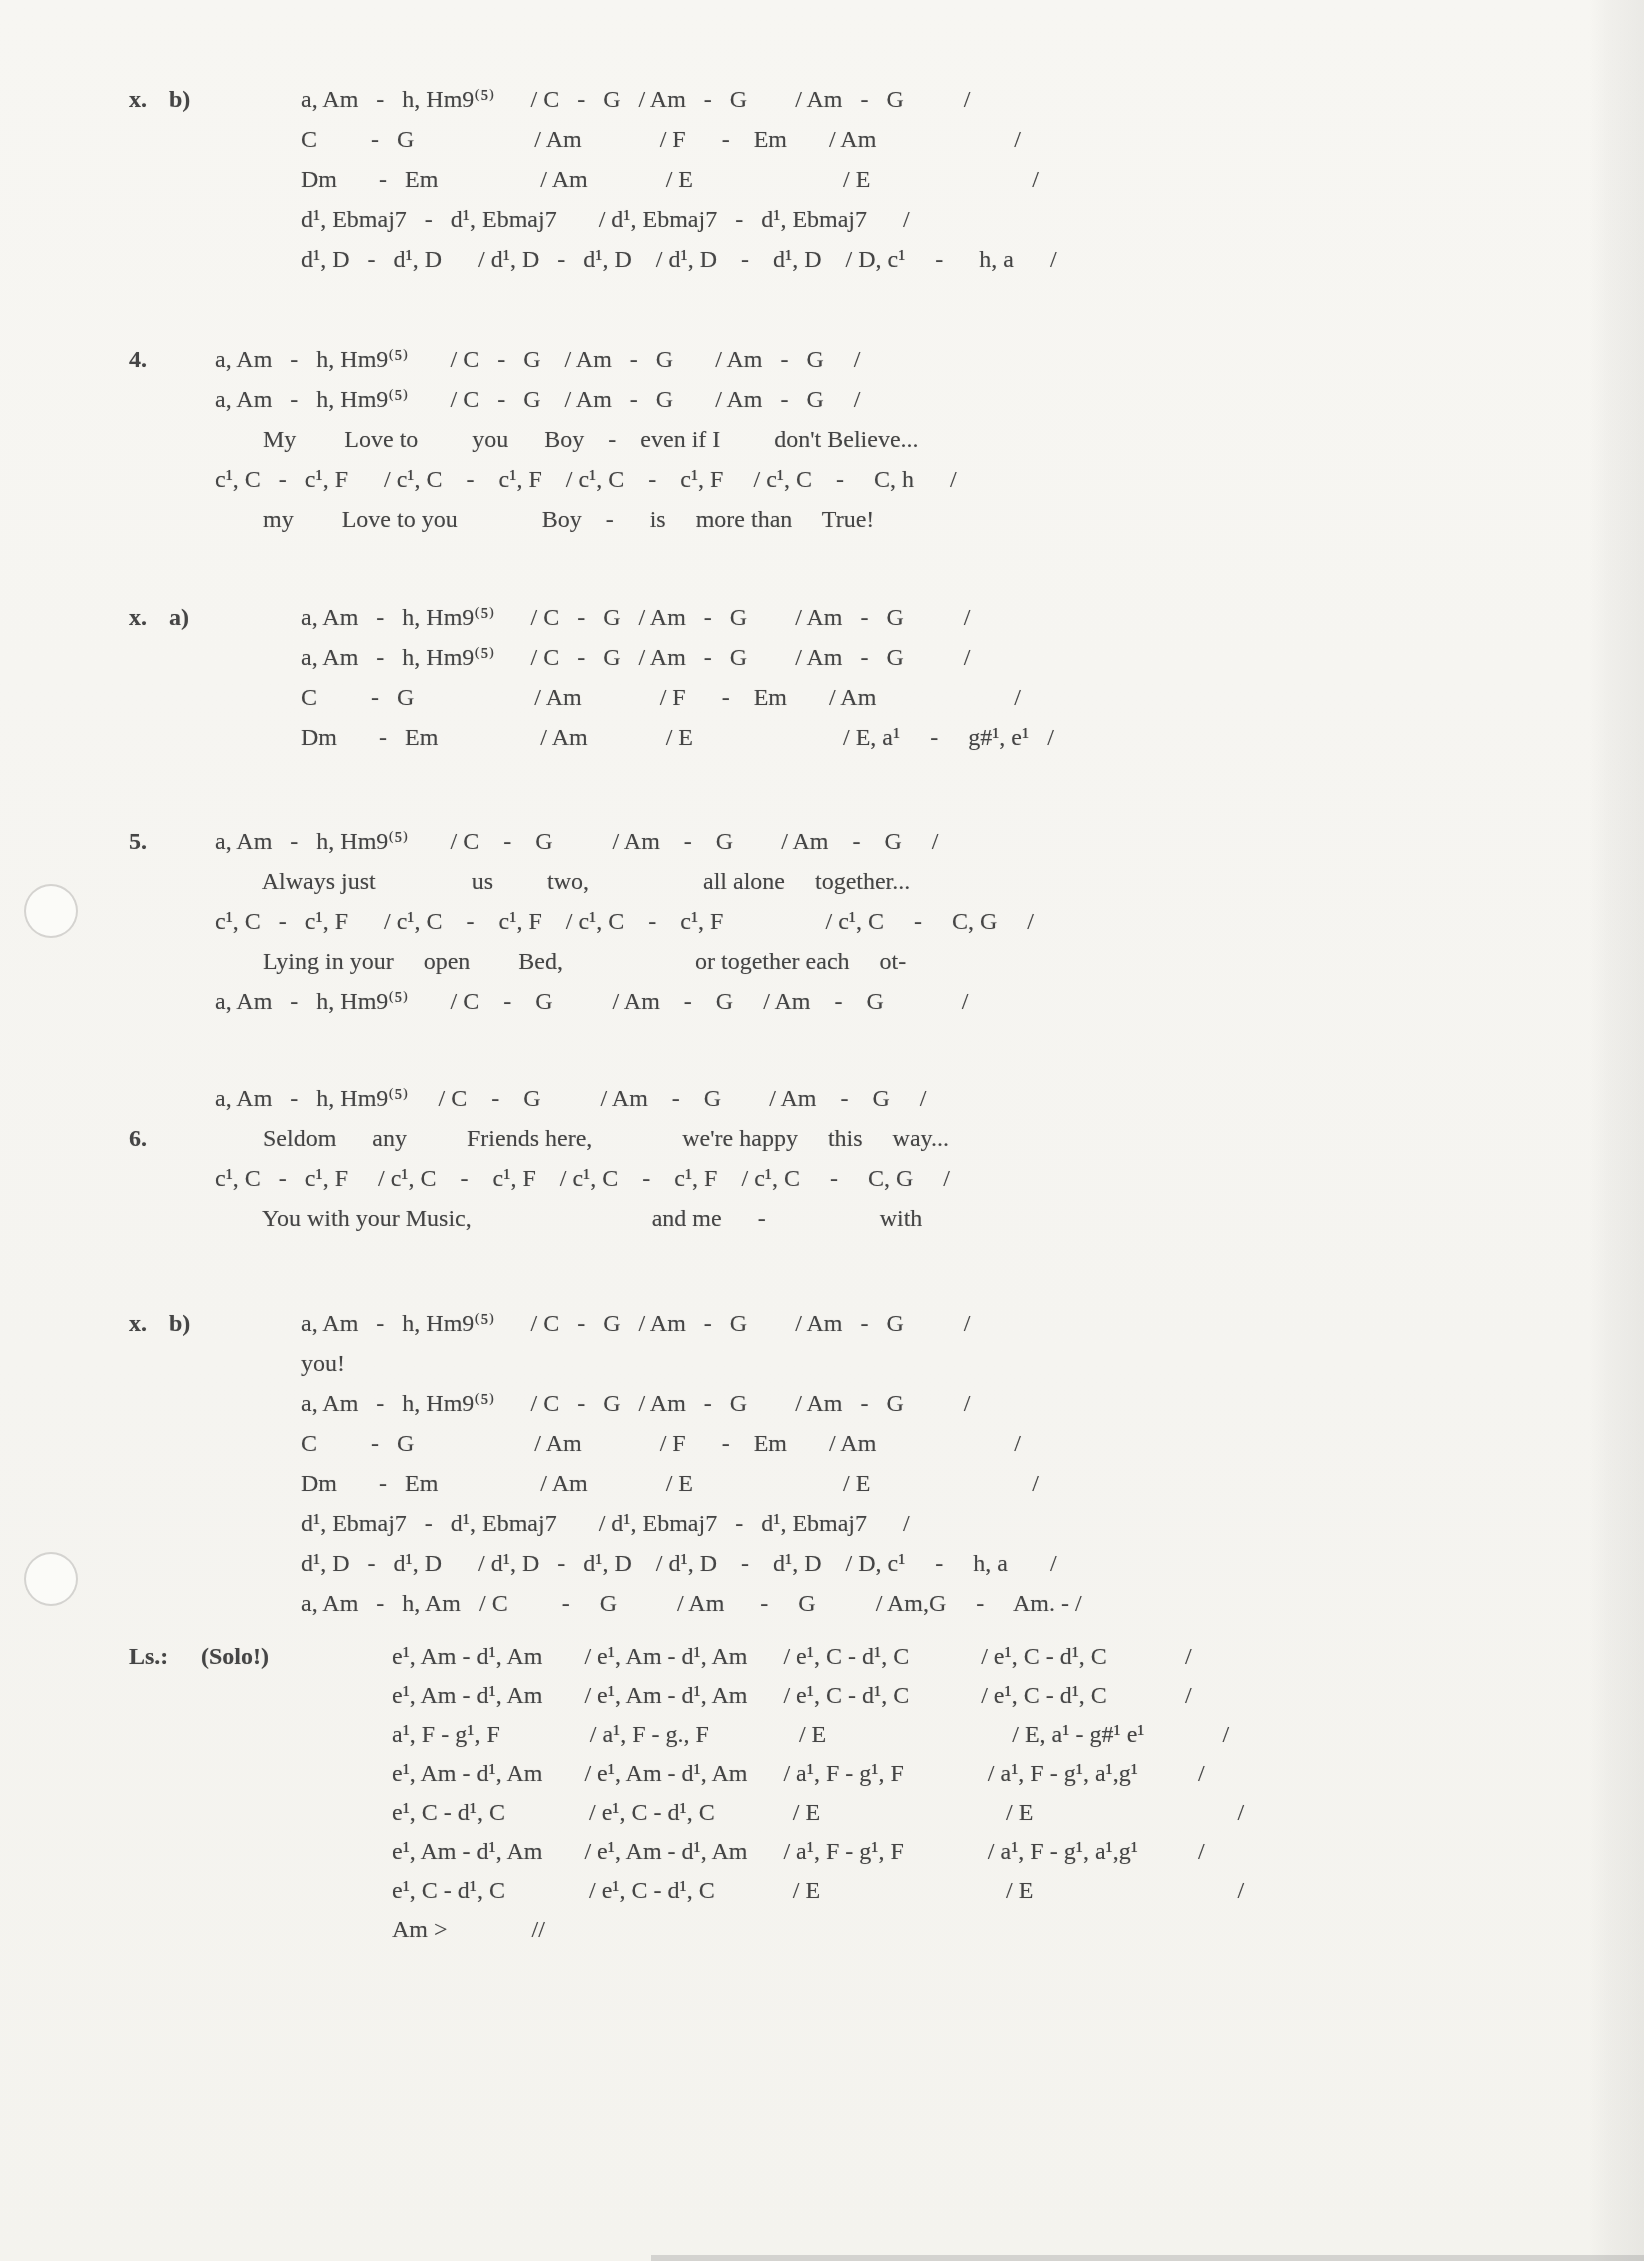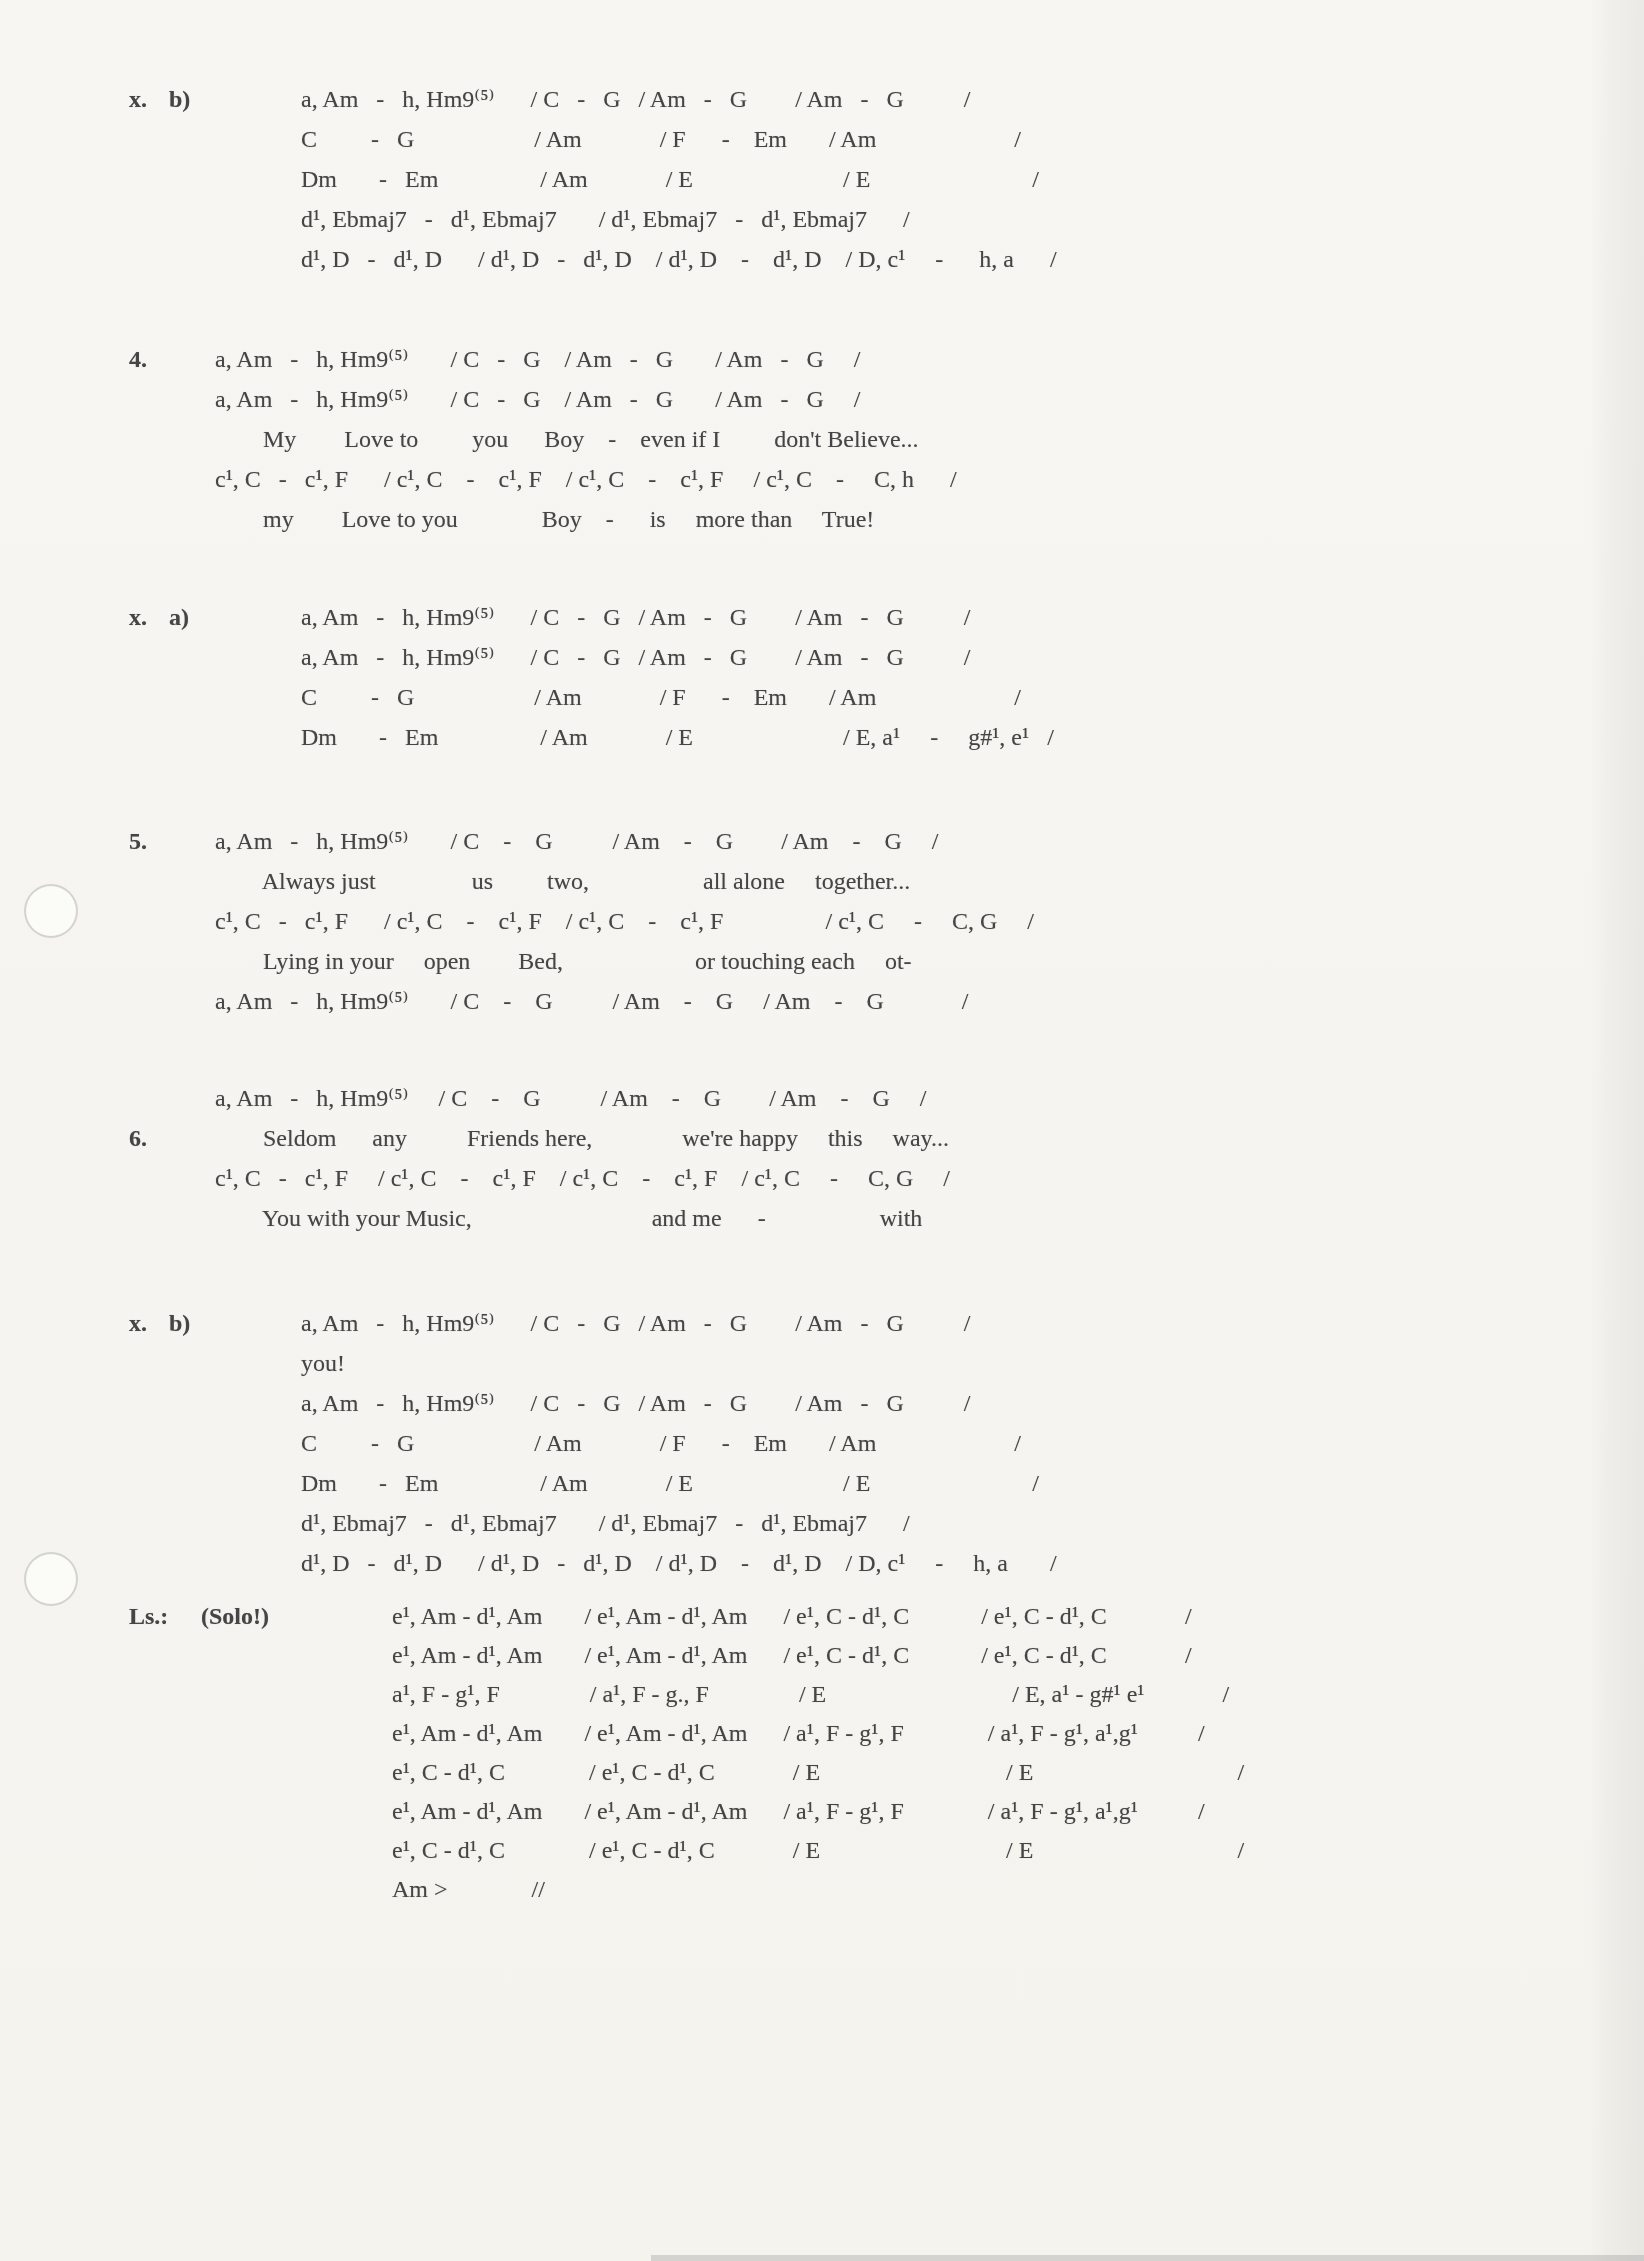--- a/index.html
+++ b/index.html
@@ -81,38 +81,38 @@
       <div class="block type-xb">
         <div class="line"><span class="l1">x.</span><span class="l2">a)</span><span class="txt">a, Am   -   h, Hm9⁽⁵⁾      / C   -   G   / Am   -   G        / Am   -   G          /</span></div>
         <div class="line"><span class="l1"></span><span class="l2"></span><span class="txt">a, Am   -   h, Hm9⁽⁵⁾      / C   -   G   / Am   -   G        / Am   -   G          /</span></div>
         <div class="line"><span class="l1"></span><span class="l2"></span><span class="txt">C         -   G                    / Am             / F      -    Em       / Am                       /</span></div>
         <div class="line"><span class="l1"></span><span class="l2"></span><span class="txt">Dm       -   Em                 / Am             / E                         / E, a¹     -     g#¹, e¹   /</span></div>
       </div>
       <div class="block type-num">
         <div class="line"><span class="l1">5.</span><span class="txt">a, Am   -   h, Hm9⁽⁵⁾       / C    -    G          / Am    -    G        / Am    -    G     /</span></div>
         <div class="line"><span class="l1"></span><span class="txt lyric">        Always just                us         two,                   all alone     together...</span></div>
         <div class="line"><span class="l1"></span><span class="txt">c¹, C   -   c¹, F      / c¹, C    -    c¹, F    / c¹, C    -    c¹, F                 / c¹, C     -     C, G     /</span></div>
-        <div class="line"><span class="l1"></span><span class="txt lyric">        Lying in your     open        Bed,                      or touching each     ot-</span></div>
+        <div class="line"><span class="l1"></span><span class="txt lyric">        Lying in your     open        Bed,                      or together each     ot-</span></div>
         <div class="line"><span class="l1"></span><span class="txt">a, Am   -   h, Hm9⁽⁵⁾       / C    -    G          / Am    -    G     / Am    -    G             /</span></div>
       </div>
       <div class="block type-num">
         <div class="line"><span class="l1"></span><span class="txt">a, Am   -   h, Hm9⁽⁵⁾     / C    -    G          / Am    -    G        / Am    -    G     /</span></div>
         <div class="line"><span class="l1">6.</span><span class="txt lyric">        Seldom      any          Friends here,               we're happy     this     way...</span></div>
         <div class="line"><span class="l1"></span><span class="txt">c¹, C   -   c¹, F     / c¹, C    -    c¹, F    / c¹, C    -    c¹, F    / c¹, C     -     C, G     /</span></div>
         <div class="line"><span class="l1"></span><span class="txt lyric">        You with your Music,                              and me      -                   with</span></div>
       </div>
       <div class="block type-xb">
         <div class="line"><span class="l1">x.</span><span class="l2">b)</span><span class="txt">a, Am   -   h, Hm9⁽⁵⁾      / C   -   G   / Am   -   G        / Am   -   G          /</span></div>
         <div class="line"><span class="l1"></span><span class="l2"></span><span class="txt lyric">you!</span></div>
         <div class="line"><span class="l1"></span><span class="l2"></span><span class="txt">a, Am   -   h, Hm9⁽⁵⁾      / C   -   G   / Am   -   G        / Am   -   G          /</span></div>
         <div class="line"><span class="l1"></span><span class="l2"></span><span class="txt">C         -   G                    / Am             / F      -    Em       / Am                       /</span></div>
         <div class="line"><span class="l1"></span><span class="l2"></span><span class="txt">Dm       -   Em                 / Am             / E                         / E                           /</span></div>
         <div class="line"><span class="l1"></span><span class="l2"></span><span class="txt">d¹, Ebmaj7   -   d¹, Ebmaj7       / d¹, Ebmaj7   -   d¹, Ebmaj7      /</span></div>
         <div class="line"><span class="l1"></span><span class="l2"></span><span class="txt">d¹, D   -   d¹, D      / d¹, D   -   d¹, D    / d¹, D    -    d¹, D    / D, c¹     -     h, a       /</span></div>
-        <div class="line"><span class="l1"></span><span class="l2"></span></div>
+        <div class="line"><span class="l1"></span><span class="l2"></span><span class="txt">a, Am   -   h, Am   / C         -     G          / Am      -     G          / Am,G     -     Am. - /</span></div>
       </div>
       <div class="block type-solo">
         <div class="line"><span class="l1">Ls.:</span><span class="l2">(Solo!)</span><span class="txt">e¹, Am - d¹, Am       / e¹, Am - d¹, Am      / e¹, C - d¹, C            / e¹, C - d¹, C             /</span></div>
         <div class="line"><span class="l1"></span><span class="l2"></span></div>
         <div class="line"><span class="l1"></span><span class="l2"></span><span class="txt">e¹, Am - d¹, Am       / e¹, Am - d¹, Am      / e¹, C - d¹, C            / e¹, C - d¹, C             /</span></div>
         <div class="line"><span class="l1"></span><span class="l2"></span><span class="txt">a¹, F - g¹, F               / a¹, F - g., F               / E                               / E, a¹ - g#¹ e¹             /</span></div>
         <div class="line"><span class="l1"></span><span class="l2"></span><span class="txt">e¹, Am - d¹, Am       / e¹, Am - d¹, Am      / a¹, F - g¹, F              / a¹, F - g¹, a¹,g¹          /</span></div>
         <div class="line"><span class="l1"></span><span class="l2"></span><span class="txt">e¹, C - d¹, C              / e¹, C - d¹, C             / E                               / E                                  /</span></div>
         <div class="line"><span class="l1"></span><span class="l2"></span><span class="txt">e¹, Am - d¹, Am       / e¹, Am - d¹, Am      / a¹, F - g¹, F              / a¹, F - g¹, a¹,g¹          /</span></div>
         <div class="line"><span class="l1"></span><span class="l2"></span><span class="txt">e¹, C - d¹, C              / e¹, C - d¹, C             / E                               / E                                  /</span></div>

